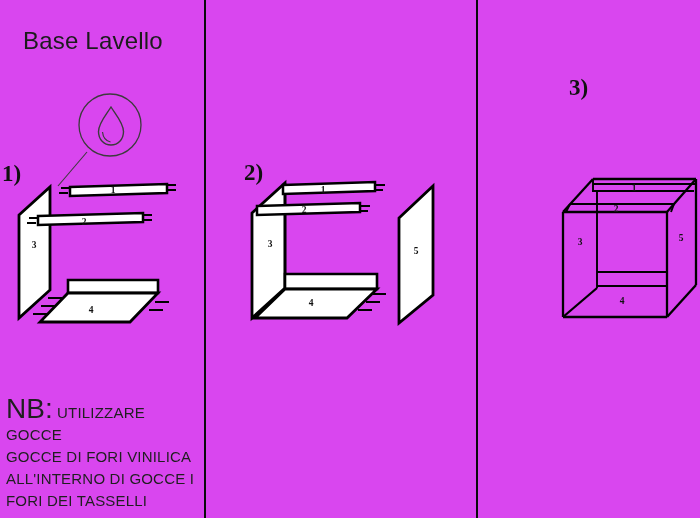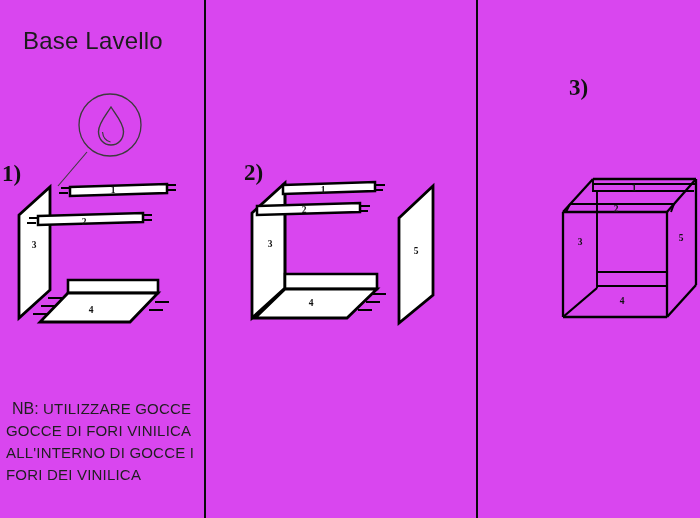--- a/index.html
+++ b/index.html
@@ -12,21 +12,21 @@
     letter-spacing:0.2px;
   }
   .divider{position:absolute;top:0;width:2px;height:518px;background:#0a0a0a;}
   .divider-1{left:204px;}
   .divider-2{left:476px;}
   .diagram-svg{position:absolute;left:0;top:0;}
   .note{
     position:absolute;left:6px;top:398px;width:196px;
     font-size:15px;line-height:22px;letter-spacing:0.2px;color:#1f1f1f;
   }
-  .note .nb{font-size:16px;letter-spacing:0px;margin-left:6px;}
+  .note .nb{font-size:28px;letter-spacing:0px;}
   
   .step-label{
     font-family:"Liberation Serif",serif;font-weight:bold;font-size:23px;fill:#111;
   }
   .part-label{
     font-family:"Liberation Serif",serif;font-weight:bold;font-size:9.5px;fill:#111;
     text-anchor:middle;
   }
   .ln{stroke:#000;fill:none;}
   .shape{stroke:#000;fill:#fff;}
@@ -182,16 +182,16 @@
     </g>
   </svg>
 
   <div class="note">
     <div>
       <span class="nb">NB:</span>
       <span>UTILIZZARE GOCCE</span>
     </div>
     <div>GOCCE DI FORI VINILICA</div>
     <div>ALL'INTERNO DI GOCCE I</div>
-    <div>FORI DEI VINILICA</div>
+    <div>FORI DEI TASSELLI</div>
   </div>
 
 </div>
 
 </body></html>

